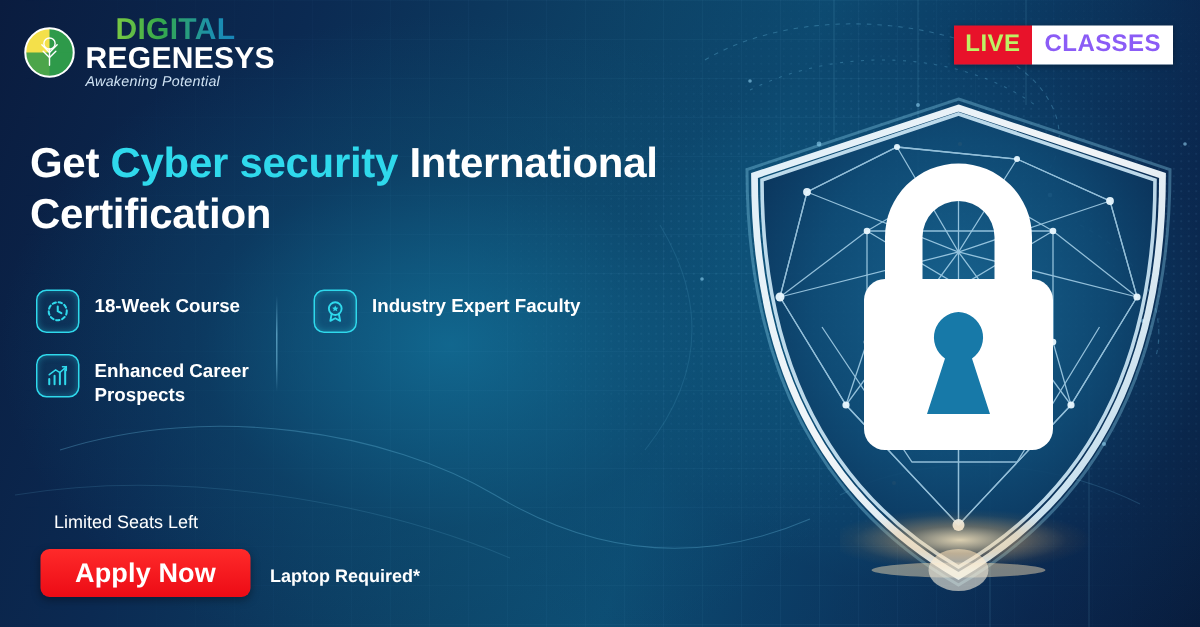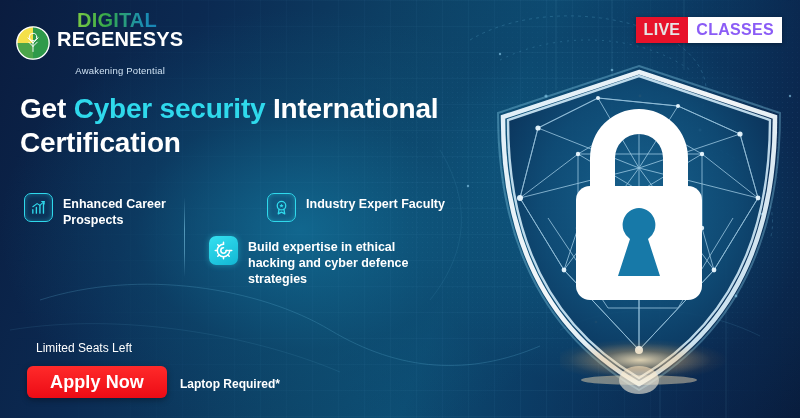--- a/index.html
+++ b/index.html
@@ -43,37 +43,37 @@
     pointer-events:none;
   }
   
   .logo { position:absolute; left:16px; top:10px; display:flex; align-items:center; gap:7px; }
   .logo-mark { width:34px; height:34px; flex:none; }
   .logo-text { line-height:1; }
   .logo-line1 { font-size:20px; font-weight:bold; letter-spacing:.2px;
     background:linear-gradient(90deg,#7ac943 0%,#35a84a 28%,#1b8fb0 62%,#1272c4 100%);
     -webkit-background-clip:text; background-clip:text; color:transparent;margin-left:20px; }
   .logo-line2 { font-size:20px; font-weight:bold; color:#ffffff; letter-spacing:.2px; margin-top:-1px; }
-  .logo-tag { font-size:9.5px; color:#cfe2f3; text-align:center; margin-top:17px; letter-spacing:.2px; }
+  .logo-tag { font-size:9.5px; color:#cfe2f3; text-align:left; margin-top:1px; letter-spacing:.2px; font-style:italic; }
   
   .live-badge { position:absolute; right:18px; top:17px; display:flex; height:26px;
     box-shadow:0 1px 4px rgba(0,0,0,.35); }
-  .live-badge .live { background:#e8122a; color:#e5e5e5; font-size:16px; font-weight:bold;
+  .live-badge .live { background:#e8122a; color:#bef264; font-size:16px; font-weight:bold;
     display:flex; align-items:center; padding:0 8px; letter-spacing:.3px; }
   .live-badge .classes { background:#ffffff; color:#8b5cf6; font-size:16px; font-weight:bold;
     display:flex; align-items:center; padding:0 8px; letter-spacing:.3px; }
   
   .headline { position:absolute; left:20px; top:92px; width:440px;
     font-size:28px; font-weight:bold; line-height:1.23; color:#ffffff; letter-spacing:-0.2px; }
   .headline .hl { color:#2fd9ec; }
   
   .features { position:absolute; left:24px; top:193px; display:flex; gap:0; }
   .fcol { display:flex; flex-direction:column; gap:14px; }
   .fcol.left { width:160px; }
-  .fcol.right { width:260px; padding-left:24px;align-items:flex-end; }
+  .fcol.right { width:260px; padding-left:24px; }
   .divider { width:1px; align-self:stretch; margin:4px 0 10px 0;
     background:linear-gradient(180deg, rgba(120,200,235,0) 0%, rgba(140,215,245,0.55) 40%, rgba(140,215,245,0.45) 70%, rgba(120,200,235,0) 100%); }
   .feat { display:flex; align-items:flex-start; gap:10px; }
   .fi { width:29px; height:29px; flex:none; border-radius:7px; display:flex;
     align-items:center; justify-content:center; }
   .fi.outline { border:1.6px solid #2fd9ec; background:rgba(20,80,120,0.25);
     box-shadow:0 0 5px rgba(47,217,236,.35) inset; }
   .fi.solid { background:linear-gradient(150deg,#35e0f0 0%,#12b7d4 100%);
     box-shadow:0 0 6px rgba(47,217,236,.45); }
   .ftext { font-size:12.5px; font-weight:bold; color:#ffffff; line-height:1.28; padding-top:3px; }
@@ -152,20 +152,29 @@
   <div class="live-badge">
     <span class="live">LIVE</span>
     <span class="classes">CLASSES</span>
   </div>
 
   <h1 class="headline"><span>Get </span><span class="hl">Cyber security</span><span> International Certification</span></h1>
 
   <div class="features">
 
     <div class="fcol left">
+      <div class="feat">
+        <span class="fi outline">
+          <svg width="17" height="17" viewBox="0 0 24 24" fill="none" stroke="#2fd9ec" stroke-width="1.9" stroke-linecap="round">
+            <circle cx="12" cy="12" r="8.5" stroke-dasharray="3.2 2.6"></circle>
+            <path d="M12 7.5 L12 12 L15.4 13.8"></path>
+          </svg>
+        </span>
+        <span class="ftext">18-Week Course</span>
+      </div>
       <div class="feat">
         <span class="fi outline">
           <svg width="17" height="17" viewBox="0 0 24 24" fill="none" stroke="#2fd9ec" stroke-width="1.9" stroke-linecap="round">
             <path d="M4 20 L4 15 M9 20 L9 12 M14 20 L14 9 M19 20 L19 6"></path>
             <path d="M4 11 L10 6.5 L14 9 L20 3.5" stroke-width="1.5"></path>
             <path d="M16.5 3.5 L20 3.5 L20 7" stroke-width="1.5"></path>
           </svg>
         </span>
         <span class="ftext">Enhanced Career Prospects</span>
       </div>
@@ -176,30 +185,20 @@
     <div class="fcol right">
       <div class="feat">
         <span class="fi outline">
           <svg width="17" height="17" viewBox="0 0 24 24" fill="none" stroke="#2fd9ec" stroke-width="1.8" stroke-linecap="round" stroke-linejoin="round">
             <circle cx="12" cy="9.5" r="6"></circle>
             <path d="M12 6.6 L12.9 8.5 L14.9 8.7 L13.4 10.1 L13.9 12.1 L12 11 L10.1 12.1 L10.6 10.1 L9.1 8.7 L11.1 8.5 Z" fill="#2fd9ec" stroke="none"></path>
             <path d="M8.6 14.4 L7.4 21 L12 18.6 L16.6 21 L15.4 14.4"></path>
           </svg>
         </span>
         <span class="ftext">Industry Expert Faculty</span>
-      </div>
-      <div class="feat">
-        <span class="fi solid">
-          <svg width="19" height="19" viewBox="0 0 24 24" fill="none" stroke="#ffffff" stroke-width="1.9" stroke-linecap="round">
-            <path d="M12 4.2 A7.8 7.8 0 1 0 19.8 12"></path>
-            <path d="M12 8.6 A3.4 3.4 0 1 0 15.4 12"></path>
-            <path d="M12 4.2 L12 1.6 M19.8 12 L22.4 12 M15.4 12 L18 12 M6.6 6.6 L4.8 4.8 M6.6 17.4 L4.8 19.2 M4.2 12 L1.6 12 M17.4 17.4 L19.2 19.2 M12 19.8 L12 22.4"></path>
-          </svg>
-        </span>
-        <span class="ftext">Build expertise in ethical hacking and cyber defence strategies</span>
       </div>
     </div>
 
   </div>
 
   <div class="seats">Limited Seats Left</div>
   <button class="apply">Apply Now</button>
   <div class="laptop">Laptop Required*</div>
 
   <div class="shield-wrap">

